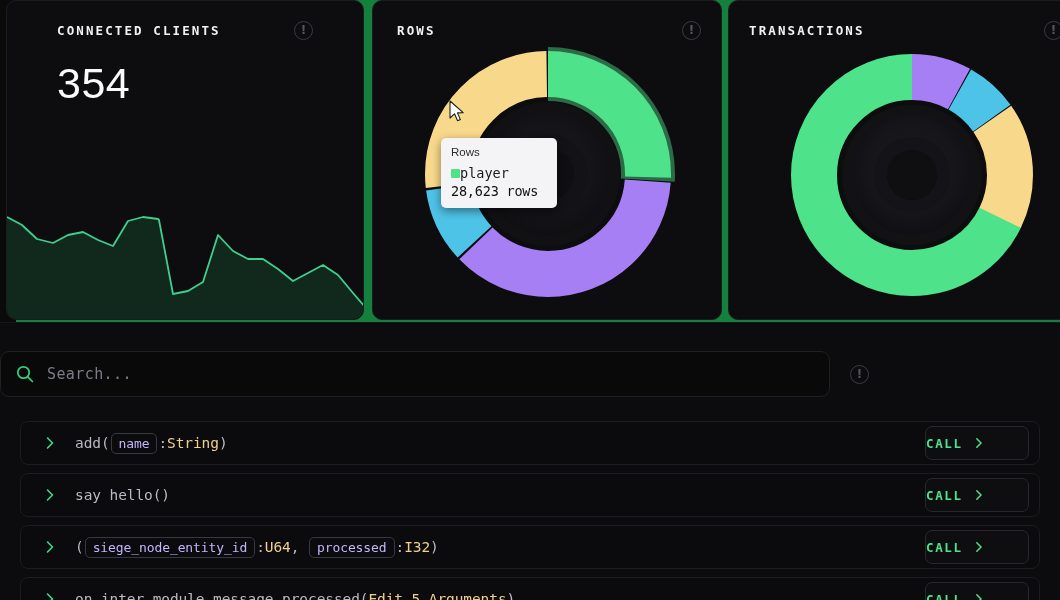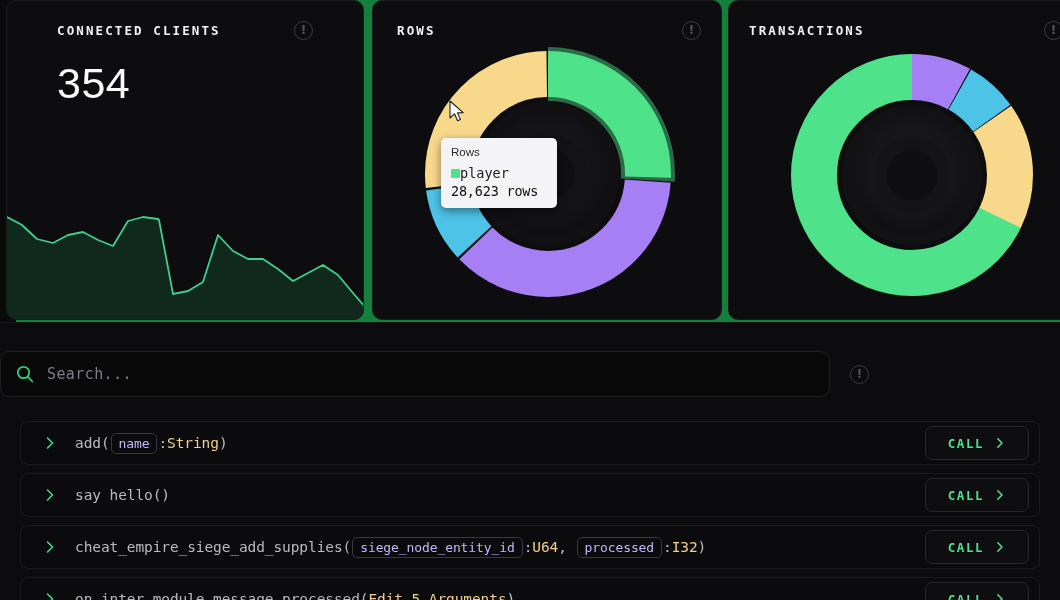--- a/index.html
+++ b/index.html
@@ -171,21 +171,21 @@
     font-size: 13px;
     background: transparent;
     line-height: 1;
   }
   .call-btn {
     flex: none;
     width: 104px; height: 34px;
     background: #0e0e11;
     border: 1px solid #27272e;
     border-radius: 7px;
-    display: flex; align-items: center; justify-content: center;
+    display: flex; align-items: center; 
     gap: 10px;
   }
   .call-label {
     font-family: "DejaVu Sans Mono", monospace;
     font-size: 12.5px; font-weight: bold; letter-spacing: 1.6px;
     color: #4ee38a;
   }
   .call-chev { width: 12px; height: 12px; }
 </style>
 </head>
@@ -350,21 +350,20 @@
             <path d="M3.8,1.8 L8,6 L3.8,10.2" fill="none" stroke="#4ee38a" stroke-width="1.5" stroke-linecap="round" stroke-linejoin="round"></path>
           </svg>
         </div>
       </div>
 
       <div class="reducer-row">
         <svg class="chevron" viewBox="0 0 14 14">
           <path d="M4.5,2 L9.5,7 L4.5,12" fill="none" stroke="#3ddc84" stroke-width="1.6" stroke-linecap="round" stroke-linejoin="round"></path>
         </svg>
         <div class="sig">
-          <span class="fname">cheat_empire_siege_add_supplies</span>
           <span class="punct">(</span>
           <span class="pbox">siege_node_entity_id</span>
           <span class="punct">: </span>
           <span class="ptype">U64</span>
           <span class="punct">,&nbsp;</span>
           <span class="pbox">processed</span>
           <span class="punct">: </span>
           <span class="ptype">I32</span>
           <span class="punct">)</span>
         </div>

